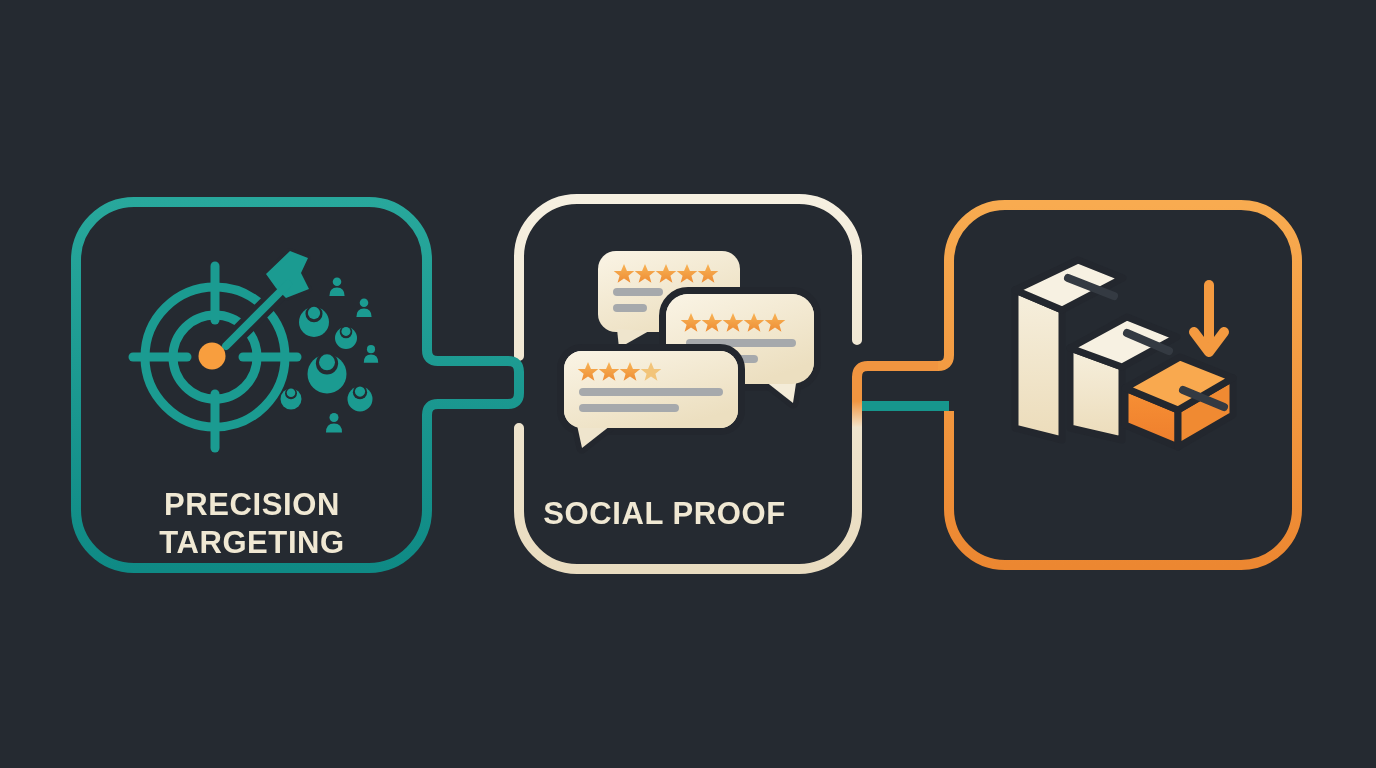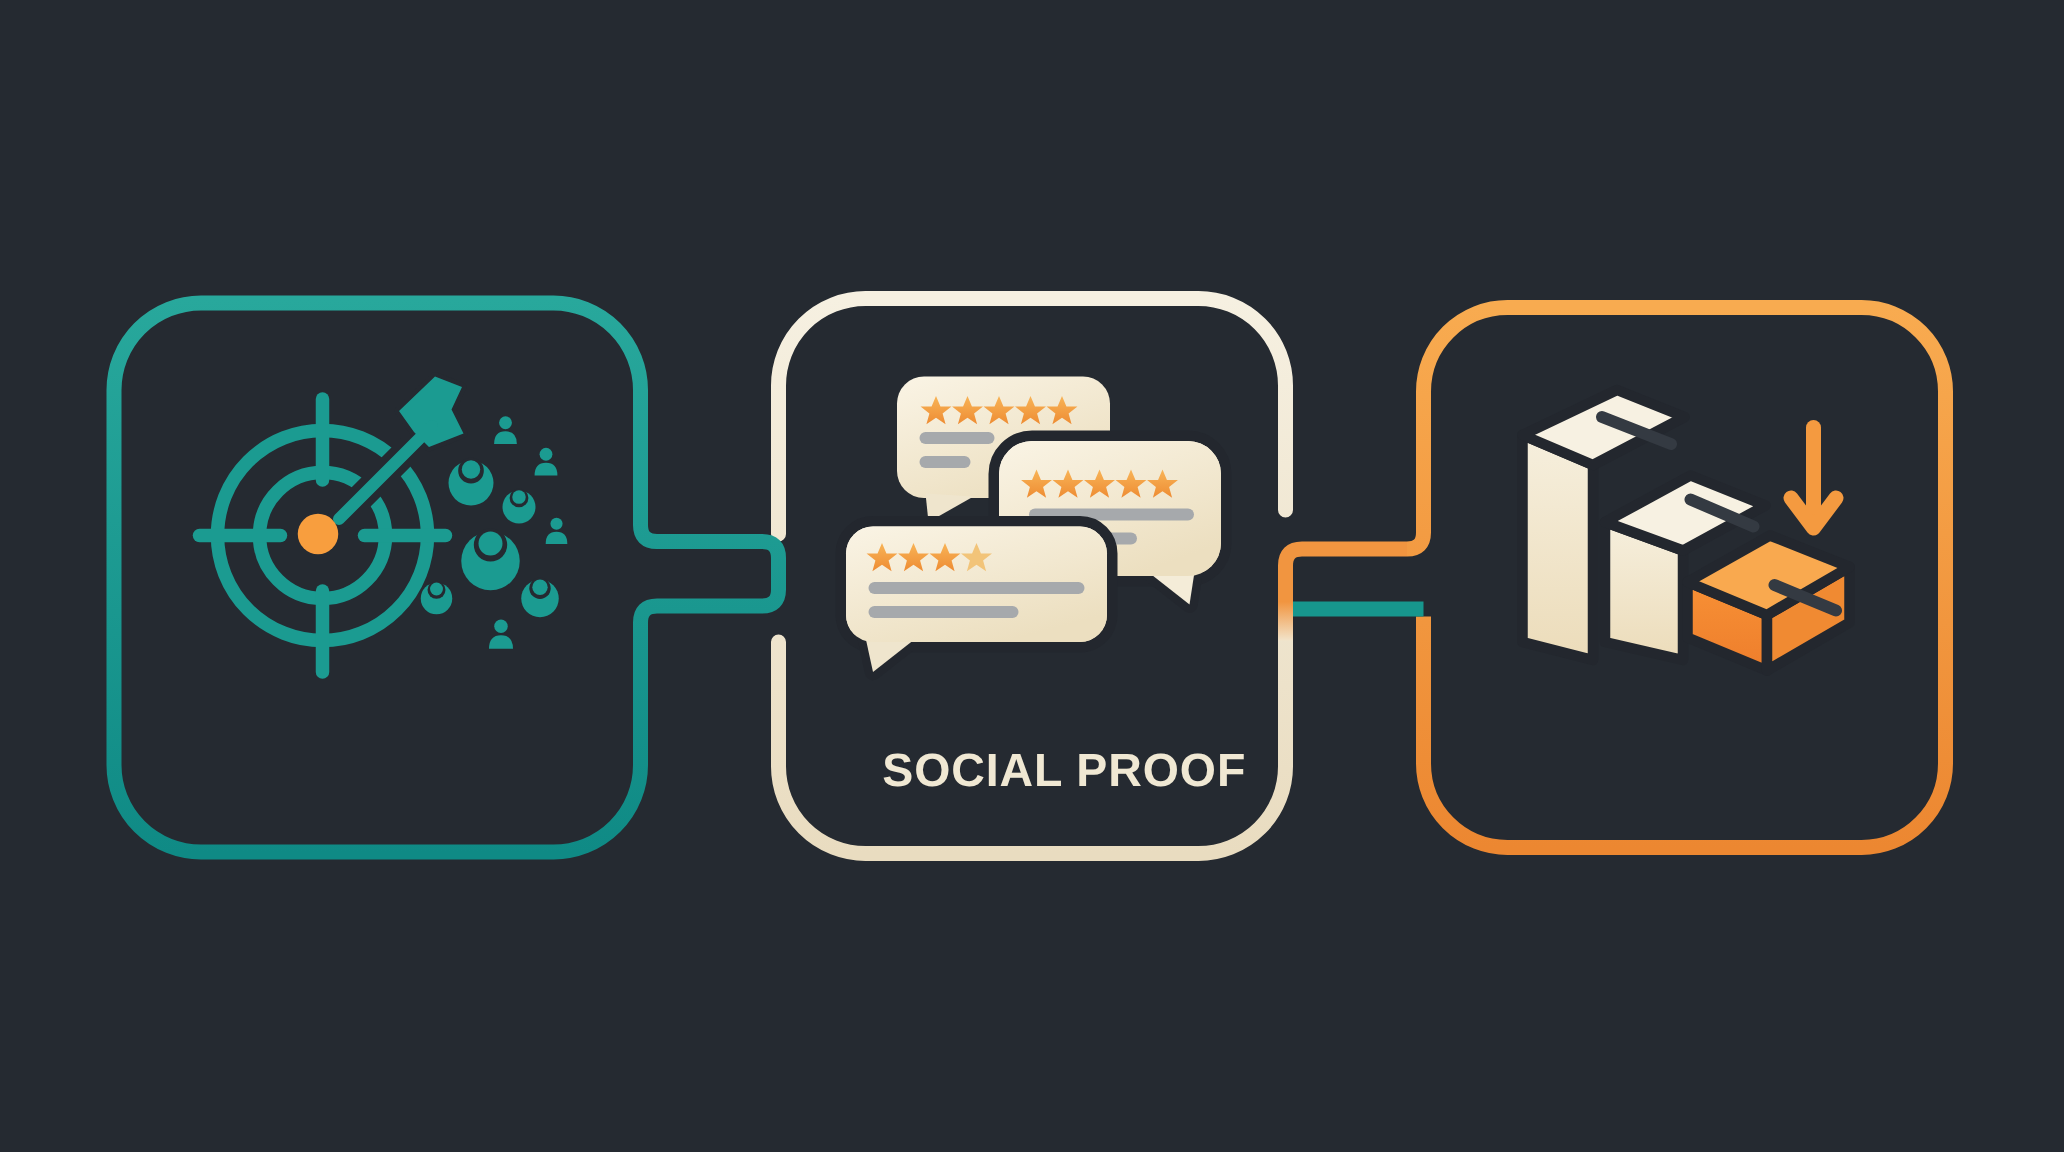--- a/index.html
+++ b/index.html
@@ -16,21 +16,21 @@
     text-align:center;
     color:#f0e8d3;
     font-weight:700;
     font-size:31px;
     line-height:38px;
     letter-spacing:0.6px;
   }
   .card-label span{display:block;}
   .card-label span:empty{display:none;}
   #label-precision{left:76px;width:352px;top:486px;}
-  #label-social{left:540px;width:339px;top:495px;}
+  #label-social{left:495px;width:339px;top:495px;}
   #label-downsell{left:947px;width:352px;top:494px;}
 </style>
 </head>
 <body>
 
 <div class="stage">
 
   <svg class="layer" width="1376" height="768" viewBox="0 0 1376 768">
     <defs>
       <linearGradient id="tealG" gradientUnits="userSpaceOnUse" x1="0" y1="199" x2="0" y2="569">
@@ -183,18 +183,22 @@
       <line x1="1068" y1="278" x2="1114" y2="296"></line>
       <line x1="1127" y1="333" x2="1169" y2="351"></line>
       <line x1="1183" y1="390" x2="1224" y2="407"></line>
     </g>
     <g fill="none" stroke="#f49a40" stroke-width="10" stroke-linecap="round" stroke-linejoin="round">
       <line x1="1209" y1="285" x2="1209" y2="347"></line>
       <path d="M1194,332 L1209,352 L1224,332"></path>
     </g>
   </svg>
 
+  <div class="card-label" id="label-precision">
+    <span>PRECISION</span>
+    <span>TARGETING</span>
+  </div>
   <div class="card-label" id="label-social">
     <span>SOCIAL PROOF</span>
 
   </div>
 
 </div>
 
 </body></html>

